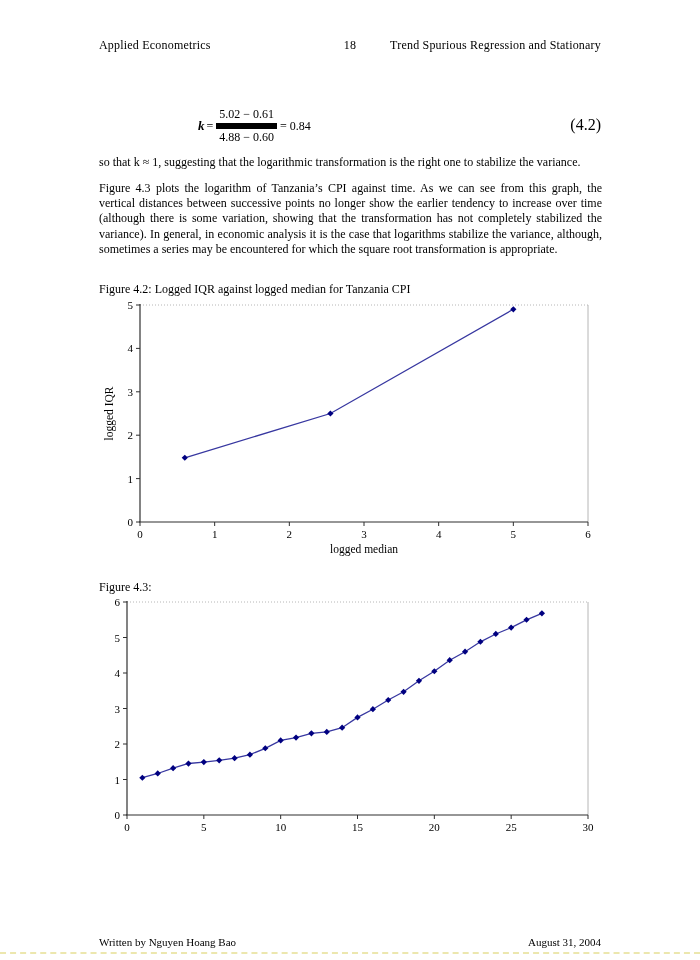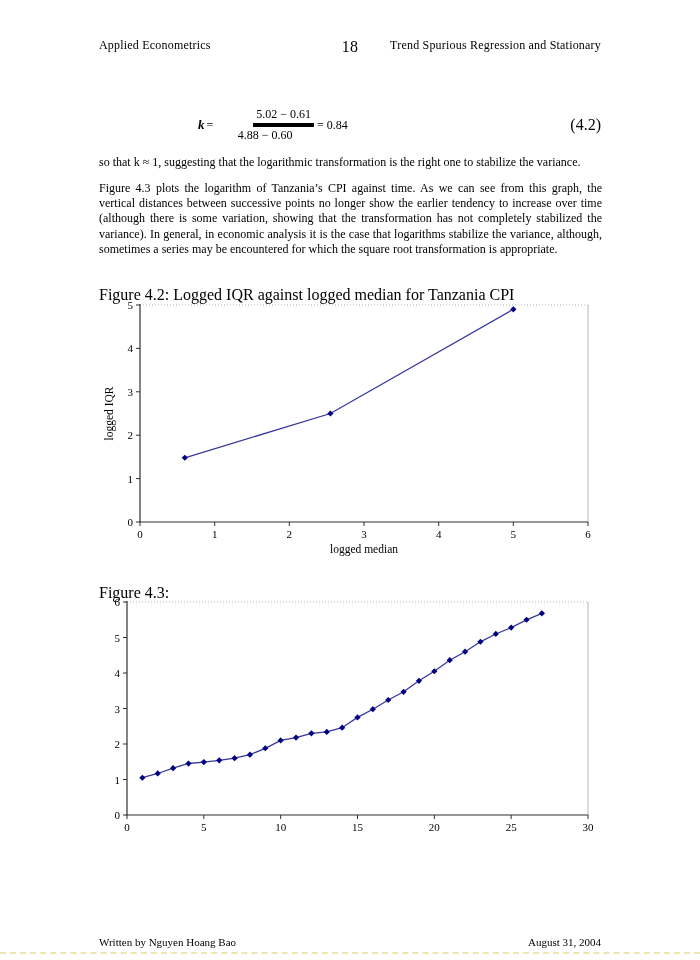--- a/index.html
+++ b/index.html
@@ -4,37 +4,37 @@
 <style>
   html,body{margin:0;padding:0;}
   body{
     width:700px;height:960px;position:relative;background:#ffffff;
     font-family:"Liberation Serif",serif;color:#000;overflow:hidden;
   }
   .abs{position:absolute;}
   
   .hdr{top:38px;font-size:12px;letter-spacing:.2px;}
   .hdr-left{left:99px;}
-  .hdr-center{left:0;width:700px;text-align:center;font-size:16px;}
+  .hdr-center{left:0;width:700px;text-align:center;font-size:12px;}
   .hdr-right{right:99px;text-align:right;}
   .ftr{top:904px;font-size:11px;margin-top:32px;}
   .ftr-left{left:99px;}
   .ftr-right{right:99px;}
   
   .equation{left:198px;top:107px;display:flex;align-items:center;font-size:12px;}
   .eq-k{font-style:italic;font-weight:bold;font-size:13px;margin-right:2px;}
   .frac{display:inline-block;text-align:center;margin:0 3px;line-height:1.25;}
-  .frac .num{display:block;padding:0 3px 1px 3px;border-bottom:4px solid #000000;margin-left:37px;}
+  .frac .num{display:block;padding:0 3px 1px 3px;border-bottom:6px solid #000000;}
   .frac .den{display:block;padding:1px 3px 0 3px;}
   .eq-number{right:99px;top:116px;font-size:16px;}
   
   .body-text{left:99px;width:503px;font-size:12px;line-height:15.2px;margin-top:8px;}
   .p1{top:147px;}
   .p2{top:173px;text-align:justify;}
-  .caption{left:99px;font-size:16px;text-align:right;}
+  .caption{left:99px;font-size:12px;text-align:right;}
   .cap-42{top:270px;}
   .cap-43{top:568px;}
   
   .chart{left:99px;}
   .chart-1{top:293px;}
   .chart-2{top:592px;}
   svg text.tick{font-family:"Liberation Serif",serif;font-size:11px;fill:#000;}
   svg text.axis-title{font-family:"Liberation Serif",serif;font-size:11.5px;fill:#000;}
   
   .bottom-dots{left:0;top:952px;width:700px;height:0;border-top:2px dashed #ece7ae;}

